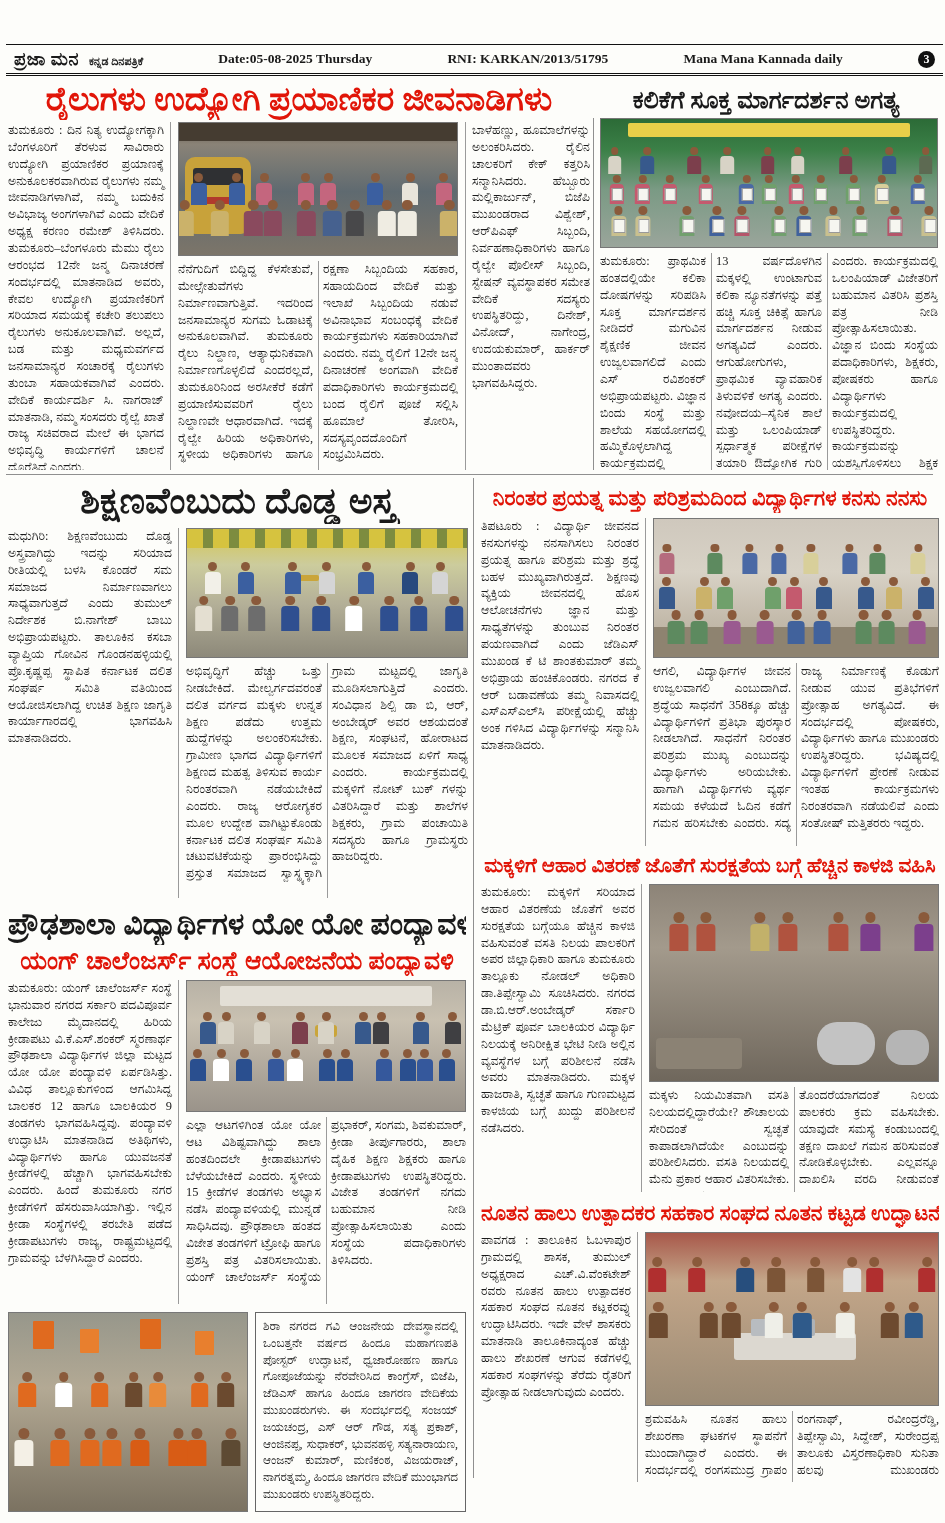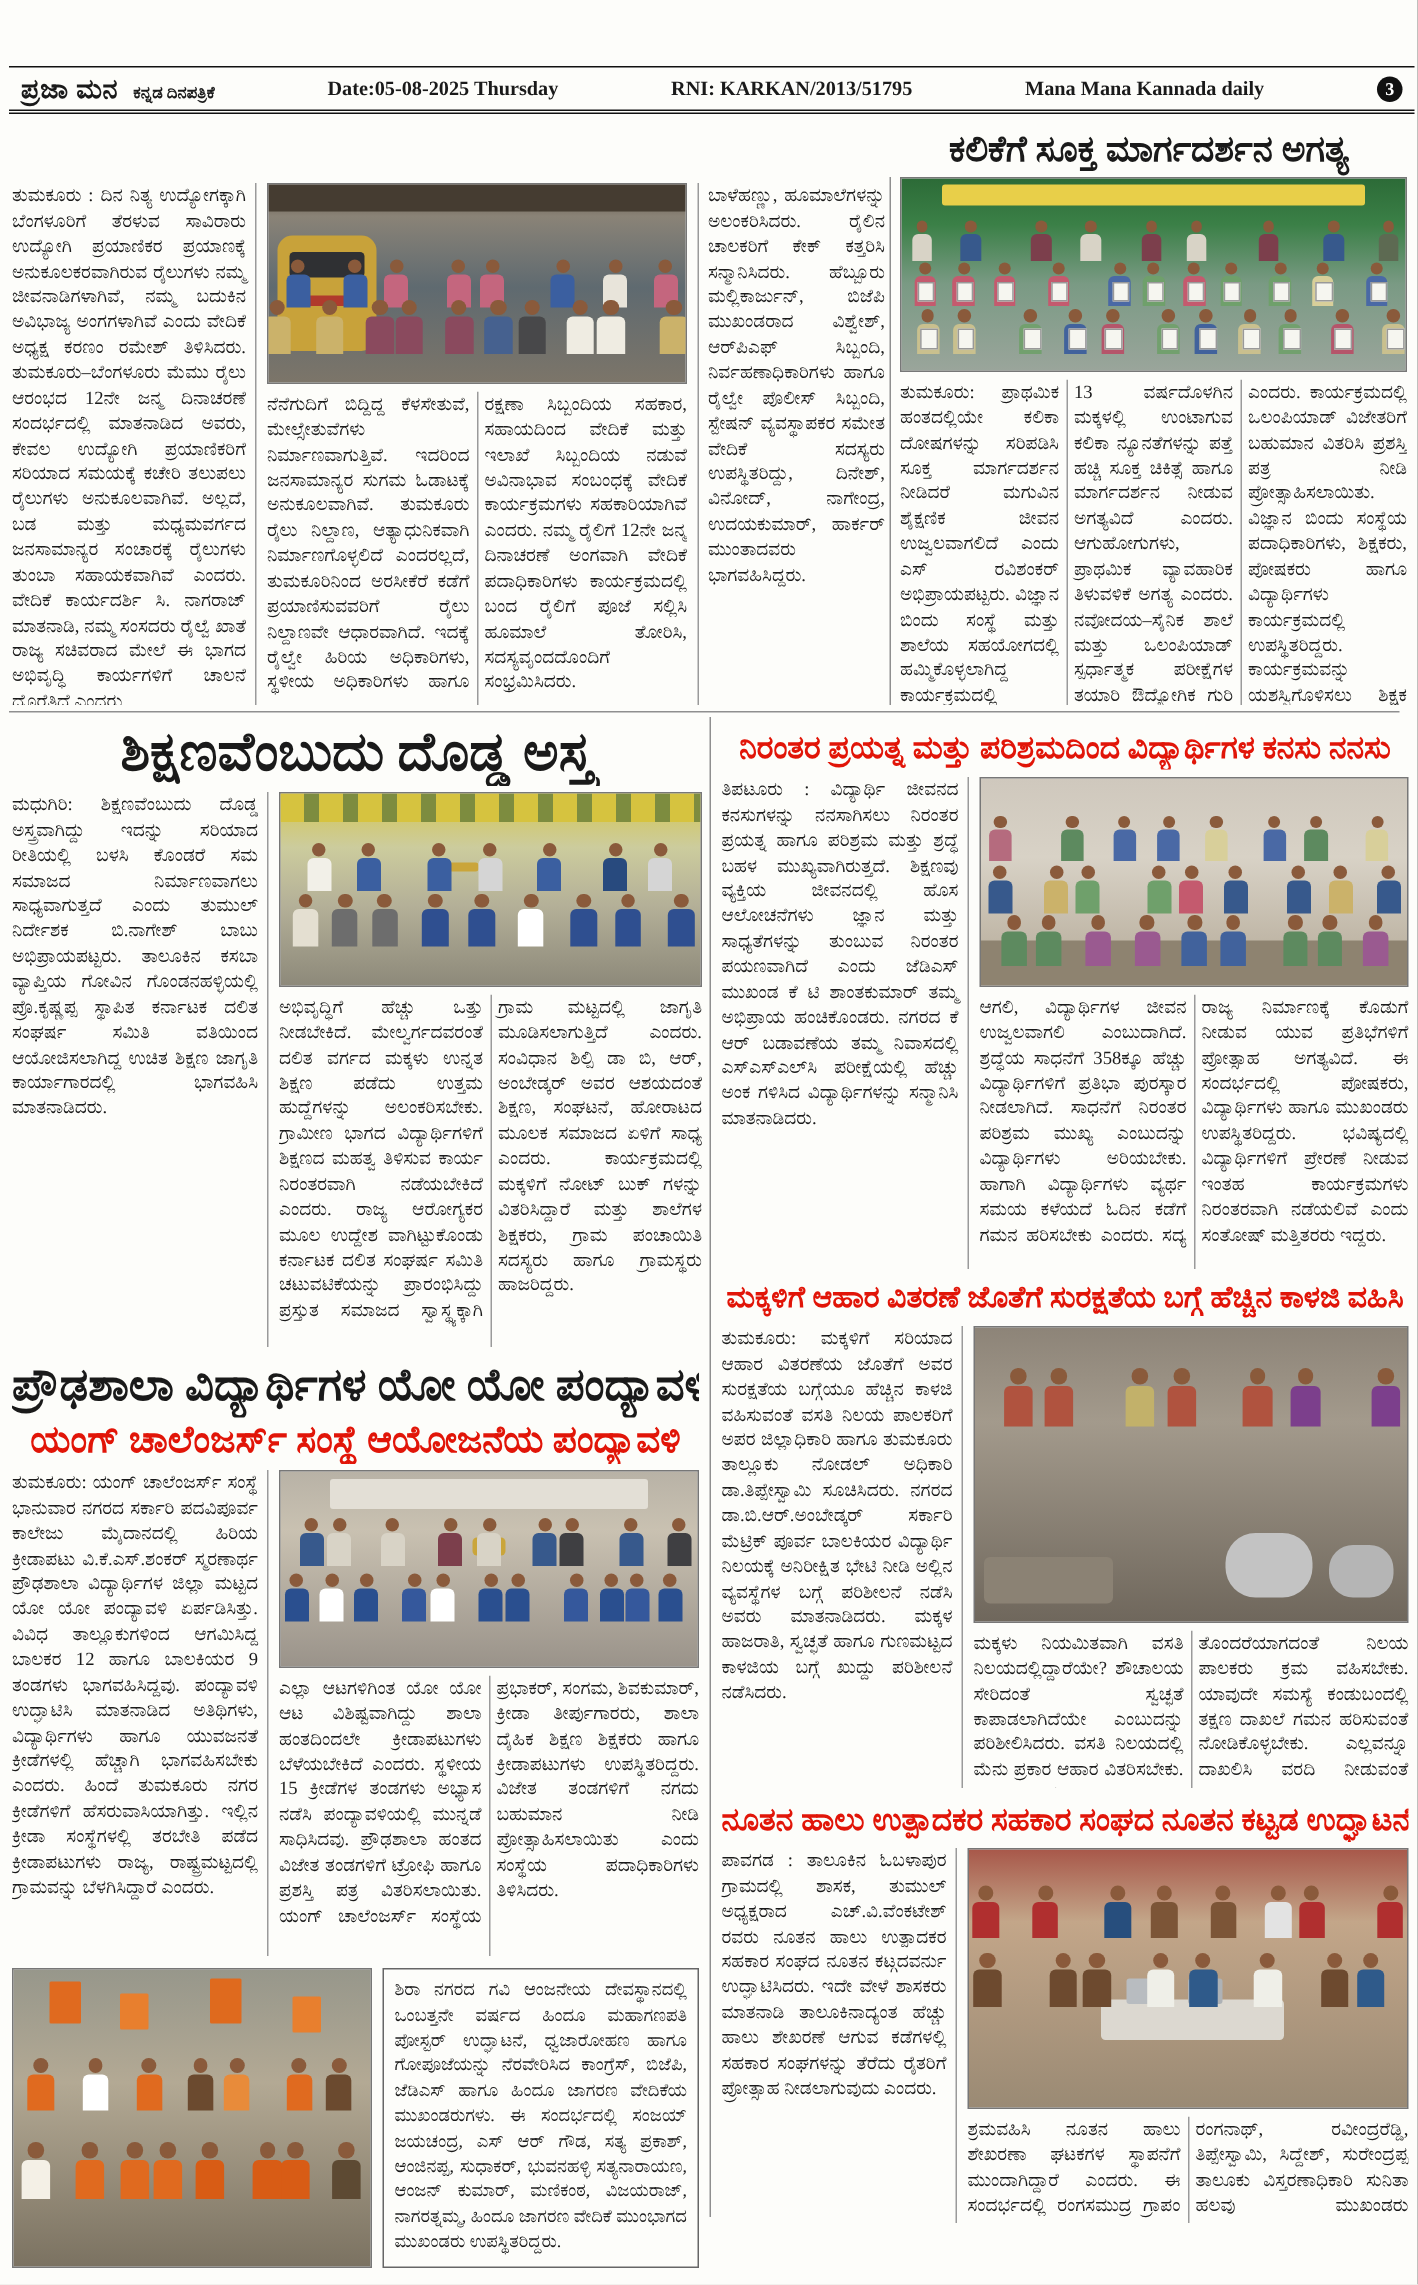--- a/index.html
+++ b/index.html
@@ -47,20 +47,21 @@
     <span>
       <span class="logo">ಪ್ರಜಾ ಮನ</span>
       <span class="logo-sub">ಕನ್ನಡ ದಿನಪತ್ರಿಕೆ</span>
     </span>
     <span class="mast-item">Date:05-08-2025 Thursday</span>
     <span class="mast-item">RNI: KARKAN/2013/51795</span>
     <span class="mast-item">Mana Mana Kannada daily</span>
     <span class="pgnum">3</span>
   </div>
 
+  <div class="abs hl red" style="left:8px;top:78px;width:582px;height:42px;font-size:33px;line-height:42px;">ರೈಲುಗಳು ಉದ್ಯೋಗಿ ಪ್ರಯಾಣಿಕರ ಜೀವನಾಡಿಗಳು</div>
   <div class="abs hl" style="left:594px;top:82px;width:344px;height:36px;font-size:24px;line-height:36px;">ಕಲಿಕೆಗೆ ಸೂಕ್ತ ಮಾರ್ಗದರ್ಶನ ಅಗತ್ಯ</div>
 
   <div class="abs artflex" style="left:8px;top:122px;width:582px;height:348px;">
     <div class="txt colL" style="width:156px;flex:none;">ತುಮಕೂರು : ದಿನ ನಿತ್ಯ ಉದ್ಯೋಗಕ್ಕಾಗಿ ಬೆಂಗಳೂರಿಗೆ ತೆರಳುವ ಸಾವಿರಾರು ಉದ್ಯೋಗಿ ಪ್ರಯಾಣಿಕರ ಪ್ರಯಾಣಕ್ಕೆ ಅನುಕೂಲಕರವಾಗಿರುವ ರೈಲುಗಳು ನಮ್ಮ ಜೀವನಾಡಿಗಳಾಗಿವೆ, ನಮ್ಮ ಬದುಕಿನ ಅವಿಭಾಜ್ಯ ಅಂಗಗಳಾಗಿವೆ ಎಂದು ವೇದಿಕೆ ಅಧ್ಯಕ್ಷ ಕರಣಂ ರಮೇಶ್ ತಿಳಿಸಿದರು. ತುಮಕೂರು–ಬೆಂಗಳೂರು ಮೆಮು ರೈಲು ಆರಂಭದ 12ನೇ ಜನ್ಮ ದಿನಾಚರಣೆ ಸಂದರ್ಭದಲ್ಲಿ ಮಾತನಾಡಿದ ಅವರು, ಕೇವಲ ಉದ್ಯೋಗಿ ಪ್ರಯಾಣಿಕರಿಗೆ ಸರಿಯಾದ ಸಮಯಕ್ಕೆ ಕಚೇರಿ ತಲುಪಲು ರೈಲುಗಳು ಅನುಕೂಲವಾಗಿವೆ. ಅಲ್ಲದೆ, ಬಡ ಮತ್ತು ಮಧ್ಯಮವರ್ಗದ ಜನಸಾಮಾನ್ಯರ ಸಂಚಾರಕ್ಕೆ ರೈಲುಗಳು ತುಂಬಾ ಸಹಾಯಕವಾಗಿವೆ ಎಂದರು. ವೇದಿಕೆ ಕಾರ್ಯದರ್ಶಿ ಸಿ. ನಾಗರಾಜ್ ಮಾತನಾಡಿ, ನಮ್ಮ ಸಂಸದರು ರೈಲ್ವೆ ಖಾತೆ ರಾಜ್ಯ ಸಚಿವರಾದ ಮೇಲೆ ಈ ಭಾಗದ ಅಭಿವೃದ್ಧಿ ಕಾರ್ಯಗಳಿಗೆ ಚಾಲನೆ ದೊರೆತಿದೆ ಎಂದರು.</div>
     <div class="mid">
       <div class="photo" style="height: 132px; background: linear-gradient(rgb(87, 76, 64) 0%, rgb(138, 131, 119) 16%, rgb(95, 106, 112) 52%, rgb(124, 117, 105) 100%);">
           <div class="acc" style="left: 0%; top: 0%; width: 100%; height: 14%; background: rgb(69, 60, 49); border-radius: 0px;"></div>
           <div class="acc" style="left: 2%; top: 26%; width: 24%; height: 58%; background: rgb(200, 162, 58); border-radius: 10px;"></div>
           <div class="acc" style="left: 5%; top: 34%; width: 18%; height: 13%; background: rgb(47, 48, 51); border-radius: 3px;"></div>
           <div class="acc" style="left: 5%; top: 56%; width: 18%; height: 5%; background: rgb(176, 58, 44); border-radius: 0px;"></div>
@@ -712,21 +713,21 @@
             <div class="hd" style="height: 10.8px; width: 10.8px;"></div>
             <div class="bd" style="width: 19.2px; height: 26.4px; background: rgb(124, 63, 140);"></div>
           </div>
         </div>
       <div class="txt cols2">ಮಕ್ಕಳು ನಿಯಮಿತವಾಗಿ ವಸತಿ ನಿಲಯದಲ್ಲಿದ್ದಾರೆಯೇ? ಶೌಚಾಲಯ ಸೇರಿದಂತೆ ಸ್ವಚ್ಛತೆ ಕಾಪಾಡಲಾಗಿದೆಯೇ ಎಂಬುದನ್ನು ಪರಿಶೀಲಿಸಿದರು. ವಸತಿ ನಿಲಯದಲ್ಲಿ ಮೆನು ಪ್ರಕಾರ ಆಹಾರ ವಿತರಿಸಬೇಕು. ಶಾಲಾಮಕ್ಕಳಿಗೆ ಶುದ್ಧವಾದ ಆಹಾರ ನೀಡಬೇಕು. ವಿದ್ಯಾರ್ಥಿನಿಯರಿಗೆ ತೊಂದರೆಯಾಗದಂತೆ ನಿಲಯ ಪಾಲಕರು ಕ್ರಮ ವಹಿಸಬೇಕು. ಯಾವುದೇ ಸಮಸ್ಯೆ ಕಂಡುಬಂದಲ್ಲಿ ತಕ್ಷಣ ದಾಖಲೆ ಗಮನ ಹರಿಸುವಂತೆ ನೋಡಿಕೊಳ್ಳಬೇಕು. ಎಲ್ಲವನ್ನೂ ದಾಖಲಿಸಿ ವರದಿ ನೀಡುವಂತೆ ಸೂಚಿಸಿದರು.</div>
     </div>
   </div>
 
   <div class="abs hl red" style="left:481px;top:1198px;width:458px;height:30px;font-size:21px;line-height:30px;">ನೂತನ ಹಾಲು ಉತ್ಪಾದಕರ ಸಹಕಾರ ಸಂಘದ ನೂತನ ಕಟ್ಟಡ ಉದ್ಘಾಟನೆ</div>
   <div class="abs artflex" style="left:481px;top:1232px;width:458px;height:250px;">
-    <div class="txt colL" style="width:150px;flex:none;">ಪಾವಗಡ : ತಾಲೂಕಿನ ಓಬಳಾಪುರ ಗ್ರಾಮದಲ್ಲಿ ಶಾಸಕ, ತುಮುಲ್ ಅಧ್ಯಕ್ಷರಾದ ಎಚ್.ವಿ.ವೆಂಕಟೇಶ್ ರವರು ನೂತನ ಹಾಲು ಉತ್ಪಾದಕರ ಸಹಕಾರ ಸಂಘದ ನೂತನ ಕಟ್ಗದವರ್ನು ಉದ್ಘಾಟಿಸಿದರು. ಇದೇ ವೇಳೆ ಶಾಸಕರು ಮಾತನಾಡಿ ತಾಲೂಕಿನಾದ್ಯಂತ ಹೆಚ್ಚು ಹಾಲು ಶೇಖರಣೆ ಆಗುವ ಕಡೆಗಳಲ್ಲಿ ಸಹಕಾರ ಸಂಘಗಳನ್ನು ತೆರೆದು ರೈತರಿಗೆ ಪ್ರೋತ್ಸಾಹ ನೀಡಲಾಗುವುದು ಎಂದರು.</div>
+    <div class="txt colL" style="width:150px;flex:none;">ಪಾವಗಡ : ತಾಲೂಕಿನ ಓಬಳಾಪುರ ಗ್ರಾಮದಲ್ಲಿ ಶಾಸಕ, ತುಮುಲ್ ಅಧ್ಯಕ್ಷರಾದ ಎಚ್.ವಿ.ವೆಂಕಟೇಶ್ ರವರು ನೂತನ ಹಾಲು ಉತ್ಪಾದಕರ ಸಹಕಾರ ಸಂಘದ ನೂತನ ಕಟ್ಲಕರವ್ನು ಉದ್ಘಾಟಿಸಿದರು. ಇದೇ ವೇಳೆ ಶಾಸಕರು ಮಾತನಾಡಿ ತಾಲೂಕಿನಾದ್ಯಂತ ಹೆಚ್ಚು ಹಾಲು ಶೇಖರಣೆ ಆಗುವ ಕಡೆಗಳಲ್ಲಿ ಸಹಕಾರ ಸಂಘಗಳನ್ನು ತೆರೆದು ರೈತರಿಗೆ ಪ್ರೋತ್ಸಾಹ ನೀಡಲಾಗುವುದು ಎಂದರು.</div>
     <div class="mid">
       <div class="photo" style="height: 172px; background: linear-gradient(rgb(168, 88, 74) 0%, rgb(195, 166, 137) 28%, rgb(154, 138, 116) 100%);">
           <div class="acc" style="left: 30%; top: 58%; width: 42%; height: 16%; background: rgb(220, 216, 208); border-radius: 3px;"></div>
           <div class="acc" style="left: 36%; top: 50%; width: 8%; height: 10%; background: rgb(184, 188, 192); border-radius: 2px;"></div>
           <div class="acc" style="left: 50%; top: 50%; width: 8%; height: 10%; background: rgb(174, 178, 182); border-radius: 2px;"></div>
           <div class="person" style="left: 3.7373%; top: 14%;">
             <div class="hd" style="height: 9.9px; width: 9.9px;"></div>
             <div class="bd" style="width: 17.6px; height: 24.2px; background: rgb(176, 47, 47);"></div>
           </div>
           <div class="person" style="left: 17.3895%; top: 14%;">

